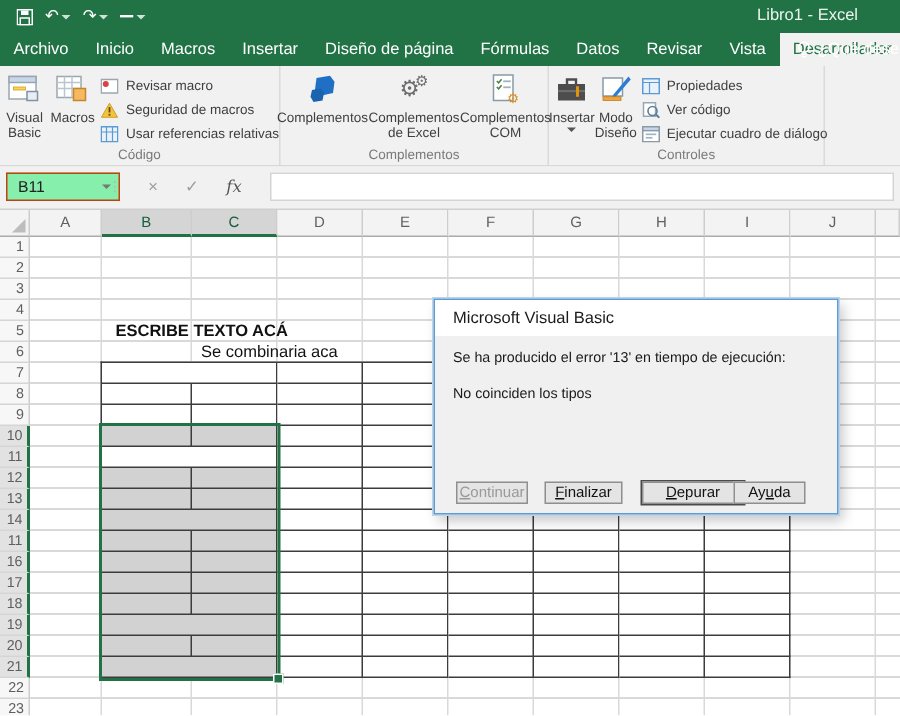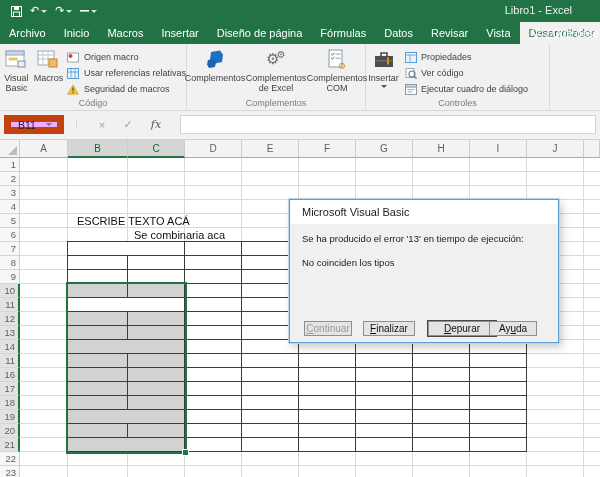--- a/index.html
+++ b/index.html
@@ -26,21 +26,21 @@
   .bigbtn{display:flex;flex-direction:column;align-items:center;text-align:center;font-size:9px;color:#3f3f3f;padding-top:1px}
   .bigbtn .ic{height:24px;display:flex;align-items:center;justify-content:center}
   .blbl{line-height:10px;margin-top:2px}
   .smallcol{display:flex;flex-direction:column;gap:4px;padding-top:5px;padding-left:3px}
   .smallbtn{display:flex;align-items:center;gap:4px;font-size:9px;color:#3f3f3f;white-space:nowrap}
   .sic{width:13px;height:12px;display:flex;align-items:center;justify-content:center;flex:0 0 13px}
   .gear{color:#6d6d6d;font-family:"DejaVu Sans",sans-serif;line-height:1}
   .dcaret{width:0;height:0;border-left:3px solid transparent;border-right:3px solid transparent;border-top:3px solid #555;margin-top:2px}
   
   #fbar{position:absolute;left:0;top:111px;width:600px;height:29px;background:#f1f1f1;border-bottom:1px solid #d0d0d0;box-sizing:border-box}
-  #namebox{position:absolute;left:4px;top:4px;width:60px;height:19px;background:#f0abfc;border:7px solid #c2410c;font-size:10.5px;color:#222;display:flex;align-items:center;padding-left:7px;box-sizing:border-box}
+  #namebox{position:absolute;left:4px;top:4px;width:76px;height:19px;background:#86efac;border:1px solid #c2410c;font-size:10.5px;color:#222;display:flex;align-items:center;padding-left:7px;box-sizing:border-box}
   #namebox .caret{border-top-color:#777;margin-left:auto;margin-right:5px}
   #fdots{position:absolute;left:72px;top:8px;color:#b5b5b5;font-size:9px;letter-spacing:1px}
   .fico{position:absolute;top:4px;height:19px;display:flex;align-items:center;justify-content:center;width:20px;color:#9d9d9d;font-size:11px}
   #fxico{font-family:"DejaVu Serif",serif;font-style:italic;color:#555;font-size:11px}
   #finput{position:absolute;left:180px;top:4px;width:416px;height:19px;background:#fff;border:1px solid #d4d4d4;box-sizing:border-box;font-size:11px;padding:0 4px;outline:none}
   
   #sheet{position:absolute;left:0;top:140px;width:600px;height:337px;background:#fff;overflow:hidden}
   #colheads{position:absolute;left:20px;top:0;height:18px;display:flex}
   .colhead{height:18px;box-sizing:border-box;border-right:1px solid #cdcdcd;border-bottom:1px solid #ababab;background:#f3f3f3;font-size:10px;color:#5f5f5f;display:flex;align-items:center;justify-content:center}
   .colhead.selcol{background:#d5d5d5;border-bottom:2px solid #217346;color:#17603c}
@@ -48,21 +48,21 @@
   #corner .tri{position:absolute;right:2px;bottom:2px;width:0;height:0;border-style:solid;border-width:0 0 9px 9px;border-color:transparent transparent #bdbdbd transparent}
   #rowheads{position:absolute;left:0;top:18px;width:20px}
   .rowhead{width:20px;height:14px;box-sizing:border-box;border-right:1px solid #cdcdcd;border-bottom:1px solid #d5d5d5;background:#f7f7f7;font-size:9.5px;color:#5f5f5f;display:flex;align-items:center;justify-content:flex-end;padding-right:3px}
   .rowhead.selrow{background:#e2e2e2;border-right:2px solid #217346}
   #gridarea{position:absolute;left:20px;top:18px;width:580px;height:319px;
     background-image:repeating-linear-gradient(to bottom,transparent 0 13px,#d9d9d9 13px 14px)}
   .vline{position:absolute;top:0;bottom:0;width:1px;background:#d9d9d9}
   #btable{position:absolute;left:47px;top:83px;width:460px;height:211px;box-sizing:border-box;border-left:1px solid #3c3c3c;border-top:1px solid #3c3c3c;display:grid;grid-template-columns:60px 57px repeat(6,57px);grid-auto-rows:14px}
   .tcell{box-sizing:border-box;border-right:1px solid #3c3c3c;border-bottom:1px solid #3c3c3c}
   .celltext{position:absolute;font-size:11px;color:#111;height:14px;line-height:14px;white-space:nowrap;z-index:3}
-  .celltext.b{font-weight:normal}
+  .celltext.b{font-weight:bold}
   #selbox{position:absolute;left:46px;top:124px;width:121px;height:172px;box-sizing:border-box;border:2px solid #217346;z-index:4;pointer-events:none}
   #selhandle{position:absolute;left:162px;top:291px;width:5px;height:5px;background:#217346;border:1px solid #fff;z-index:5}
   
   #dialog{position:absolute;left:289px;top:199px;width:270px;height:144px;background:#f0f0f0;border:1px solid #5e9bd3;box-shadow:0 0 0 1px #bcd5ec,3px 4px 8px rgba(0,0,0,.22);z-index:50;box-sizing:border-box}
   #dlgtitle{height:24px;background:#fff;font-size:11px;color:#1a1a1a;display:flex;align-items:center;padding-left:12px}
   .dmsg{position:absolute;left:12px;font-size:9.5px;color:#1a1a1a;white-space:nowrap}
   #dlgbtns{position:absolute;left:0;top:121px;width:100%;height:18px}
   .dbtn{position:absolute;height:15px;background:#e4e4e4;border:1px solid #8f8f8f;font-size:10px;font-family:"Liberation Sans",sans-serif;color:#111;padding:0;line-height:12px}
   .dbtn.def{box-shadow:0 0 0 1px #4a4a4a}
   .dbtn.dis{color:#9a9a9a}
@@ -149,40 +149,40 @@
         <div class="blbl">Macros</div>
       </div>
       <div class="smallcol">
         <div class="smallbtn">
           <span class="sic">
             <svg width="12" height="11" viewBox="0 0 12 11">
                 <rect x="0.5" y="1" width="11" height="9" fill="#fff" stroke="#9aa7b0"></rect>
                 <circle cx="3.5" cy="4" r="2" fill="#d64541"></circle>
               </svg>
           </span>
-          <span>Origen macro</span>
-        </div>
-        <div class="smallbtn">
-          <span class="sic">
-            <svg width="12" height="11" viewBox="0 0 12 11">
-                <rect x="0.5" y="0.5" width="11" height="10" fill="#eaf1f8" stroke="#5b9bd5"></rect>
-                <path d="M0.5 4 h11 M4 0.5 v10 M8 0.5 v10" stroke="#5b9bd5" stroke-width="0.8"></path>
-              </svg>
-          </span>
-          <span>Usar referencias relativas</span>
+          <span>Revisar macro</span>
         </div>
         <div class="smallbtn">
           <span class="sic">
             <svg width="12" height="11" viewBox="0 0 12 11">
                 <path d="M6 0.8 L11.4 10.2 H0.6 Z" fill="#f5c33b" stroke="#c79a23" stroke-width="0.6"></path>
                 <rect x="5.4" y="3.4" width="1.2" height="3.6" fill="#5a4a10"></rect>
                 <rect x="5.4" y="7.9" width="1.2" height="1.2" fill="#5a4a10"></rect>
               </svg>
           </span>
           <span>Seguridad de macros</span>
+        </div>
+        <div class="smallbtn">
+          <span class="sic">
+            <svg width="12" height="11" viewBox="0 0 12 11">
+                <rect x="0.5" y="0.5" width="11" height="10" fill="#eaf1f8" stroke="#5b9bd5"></rect>
+                <path d="M0.5 4 h11 M4 0.5 v10 M8 0.5 v10" stroke="#5b9bd5" stroke-width="0.8"></path>
+              </svg>
+          </span>
+          <span>Usar referencias relativas</span>
         </div>
       </div>
     </div>
     <div class="glabel">Código</div>
   </div>
 
   <div class="rgroup" style="width:179px">
     <div class="gcontent" style="justify-content:center;gap:2px;width:100%;box-sizing:border-box">
       <div class="bigbtn" style="width:59px">
         <div class="ic">
@@ -223,20 +223,30 @@
         <div class="ic">
           <svg width="22" height="20" viewBox="0 0 22 20">
               <rect x="2" y="7" width="18" height="11" fill="#4d4d4d"></rect>
               <path d="M8 7 v-3 h6 v3" fill="none" stroke="#4d4d4d" stroke-width="1.6"></path>
               <rect x="2" y="11" width="18" height="1.4" fill="#6d6d6d"></rect>
               <rect x="14" y="8.5" width="2" height="7" fill="#e2930e"></rect>
             </svg>
         </div>
         <div class="blbl">Insertar</div>
         <div class="dcaret"></div>
+      </div>
+      <div class="bigbtn" style="width:38px">
+        <div class="ic">
+          <svg width="22" height="20" viewBox="0 0 22 20">
+              <rect x="2" y="3" width="13" height="12" fill="#fff" stroke="#8a9aa6"></rect>
+              <path d="M19 2 L9 14 L7.5 17 L10.5 15.5 L20.5 4 Z" fill="#2b7cd3"></path>
+              <rect x="2" y="15.5" width="12" height="2.5" fill="#f2a33a" stroke="#b97b1e" stroke-width="0.5"></rect>
+            </svg>
+        </div>
+        <div class="blbl">Modo Diseño</div>
       </div>
       <div class="smallcol">
         <div class="smallbtn">
           <span class="sic">
             <svg width="12" height="11" viewBox="0 0 12 11">
                 <rect x="0.5" y="0.5" width="11" height="10" fill="#eaf1f8" stroke="#5b9bd5"></rect>
                 <path d="M0.5 3 h11 M5 3 v7.5" stroke="#5b9bd5" stroke-width="0.8"></path>
               </svg>
           </span>
           <span>Propiedades</span>

